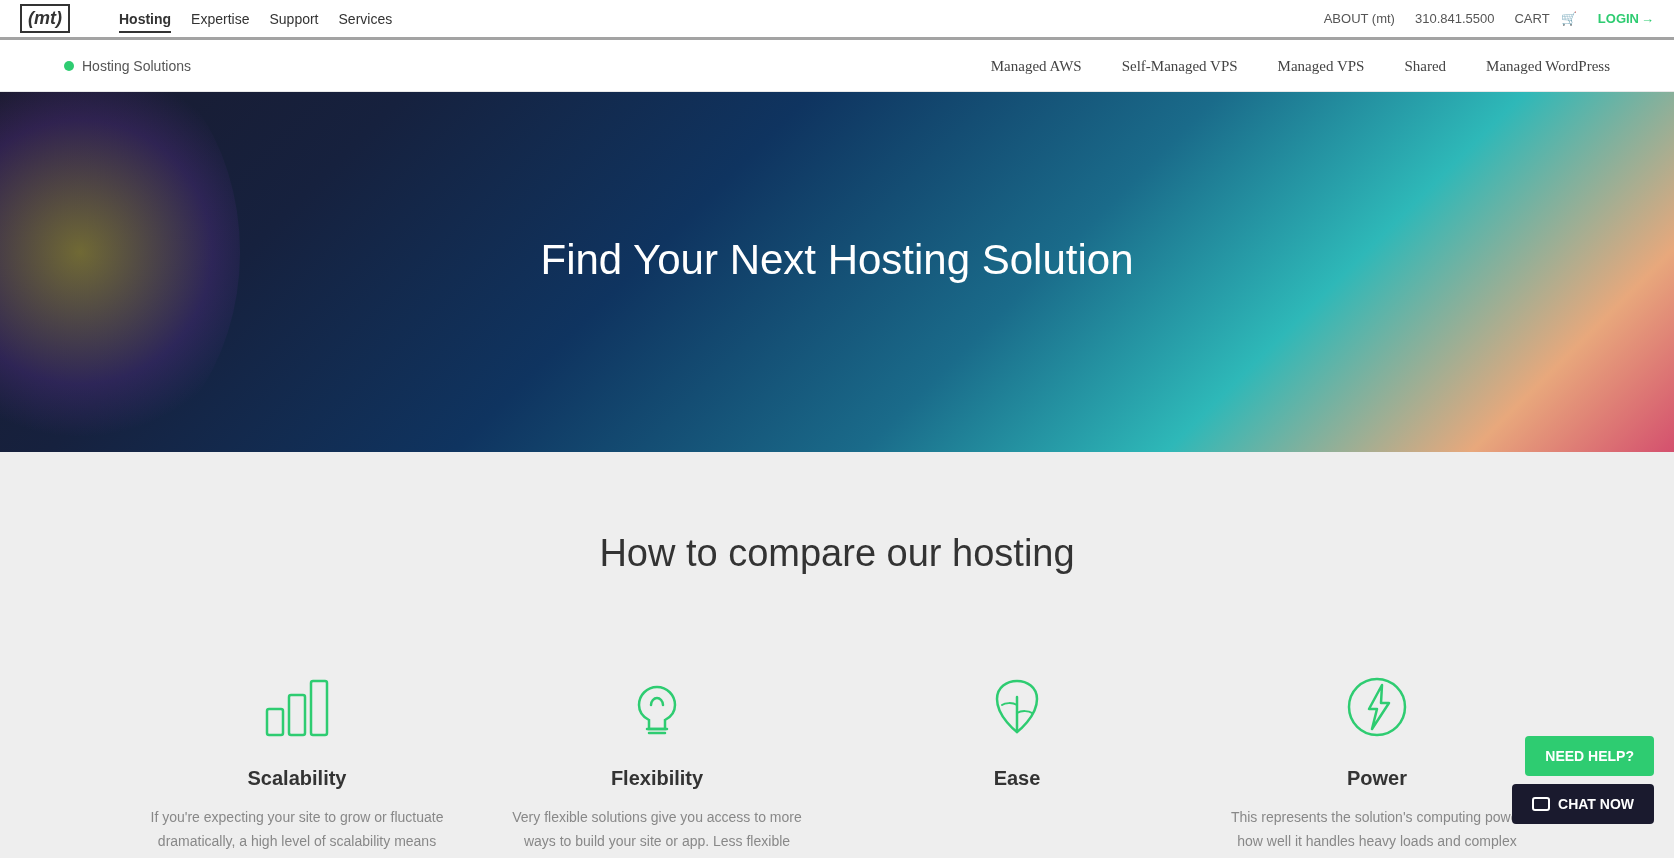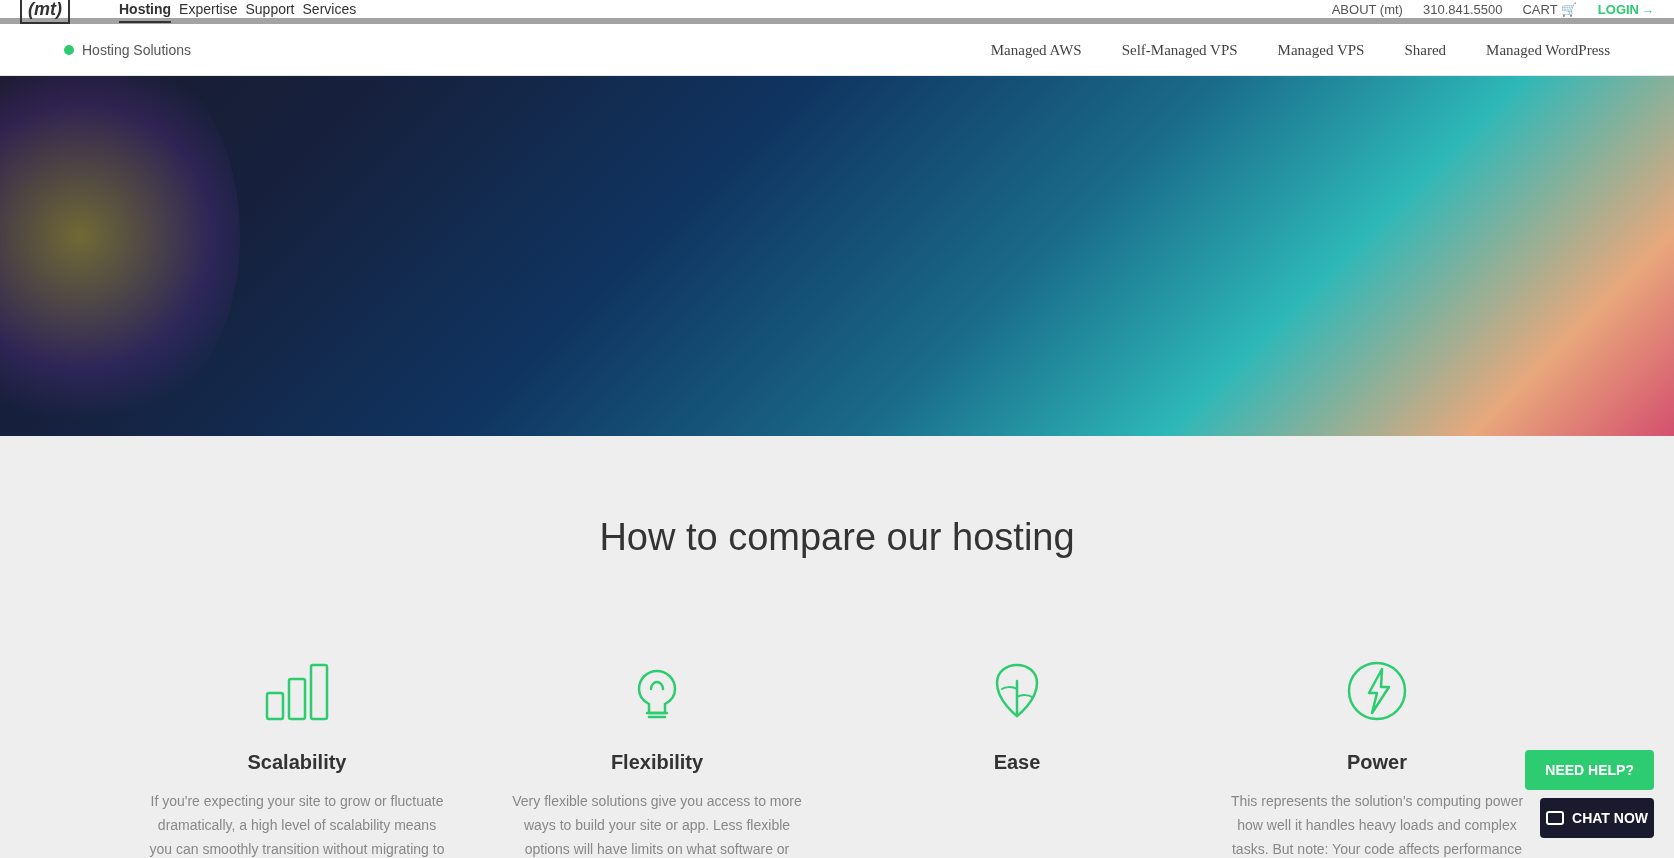--- a/index.html
+++ b/index.html
@@ -1,45 +1,45 @@
 <!DOCTYPE html>
 <html><head>
   <meta charset="utf-8">
   <style>
     * { margin: 0; padding: 0; box-sizing: border-box; }
     body { font-family: 'Helvetica Neue', Arial, sans-serif; background: #f0f0f0; width: 1674px; }
 
     
     .top-nav {
       background: #fff;
-      height: 24px;
+      height: 40px;
       display: flex;
       align-items: center;
       justify-content: space-between;
       padding: 0 20px;
-      border-bottom: 6px solid #a3a3a3;
+      border-bottom: 3px solid #a3a3a3;
       position: relative;
       z-index: 100;
     }
     .top-nav-left {
       display: flex;
       align-items: center;
       gap: 30px;
     }
     .logo {
       font-size: 18px;
       font-weight: bold;
       color: #333;
       border: 2px solid #333;
       padding: 2px 6px;
       font-style: italic;
     }
     .top-nav-links {
       display: flex;
-      gap: 8px;
+      gap: 20px;
       list-style: none;
       padding-left: 19px;
     }
     .top-nav-links li a {
       text-decoration: none;
       color: #333;
       font-size: 14px;
       padding-bottom: 4px;
     }
     .top-nav-links li.active a {
@@ -50,21 +50,21 @@
       display: flex;
       align-items: center;
       gap: 20px;
       font-size: 13px;
       color: #555;
     }
     .top-nav-right .phone { color: #555; }
     .cart-btn {
       display: flex;
       align-items: center;
-      gap: 4px;
+      gap: 12px;
       color: #555;
       cursor: pointer;
       text-align: right;
     }
     .login-btn {
       color: #2ecc71;
       font-weight: 600;
       cursor: pointer;
       display: flex;
       align-items: center;
@@ -188,42 +188,42 @@
     .feature-desc {
       font-size: 14px;
       color: #888;
       line-height: 1.7;
       text-align: center;
     }
 
     
     .chat-widget {
       position: fixed;
-      bottom: 20px;
+      bottom: 34px;
       right: 20px;
       display: flex;
       flex-direction: column;
       align-items: flex-end;
       gap: 8px;
       z-index: 1000;
     }
     .need-help-btn {
       background: #2ecc71;
       color: #fff;
       padding: 12px 20px;
       border-radius: 4px;
       font-size: 14px;
       font-weight: 600;
       cursor: pointer;
       white-space: nowrap;
     }
     .chat-now-btn {
       background: #1a1a2e;
       color: #fff;
-      padding: 12px 6px;
+      padding: 12px 20px;
       border-radius: 4px;
       font-size: 14px;
       font-weight: 600;
       cursor: pointer;
       display: flex;
       align-items: center;
       gap: 8px;
       white-space: nowrap;
     }
     .chat-icon-bubble {
@@ -278,20 +278,21 @@
   <ul class="sub-nav-right">
     <li><a>Managed AWS</a></li>
     <li><a>Self-Managed VPS</a></li>
     <li><a>Managed VPS</a></li>
     <li><a>Shared</a></li>
     <li><a>Managed WordPress</a></li>
   </ul>
 </nav>
 
 <section class="hero">
+  <h1>Find Your Next Hosting Solution</h1>
 </section>
 
 <section class="compare-section">
   <h2>How to compare our hosting</h2>
   <div class="features-grid">
 
     <div class="feature-item">
       <div class="feature-icon">
         <svg viewBox="0 0 80 80" fill="none" xmlns="http://www.w3.org/2000/svg">
           <rect x="10" y="42" width="16" height="26" rx="2" stroke="#2ecc71" stroke-width="2.5" fill="none"></rect>

